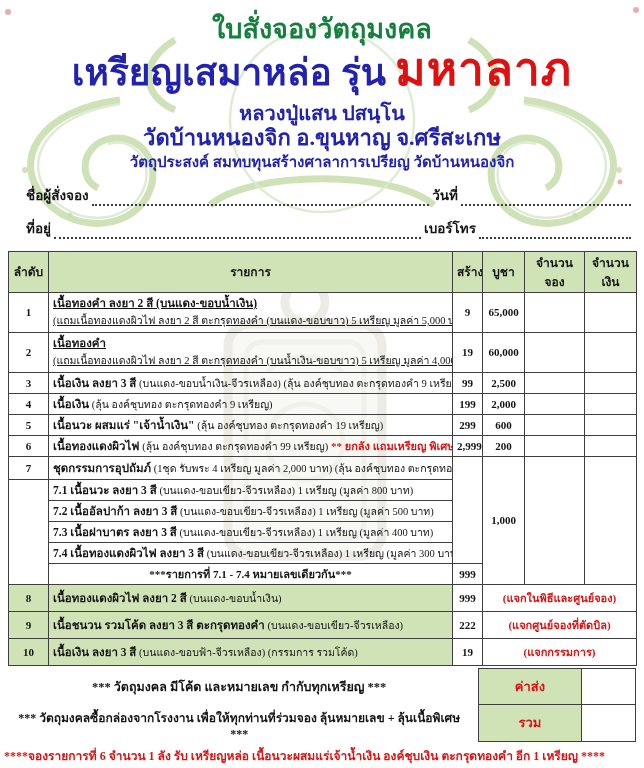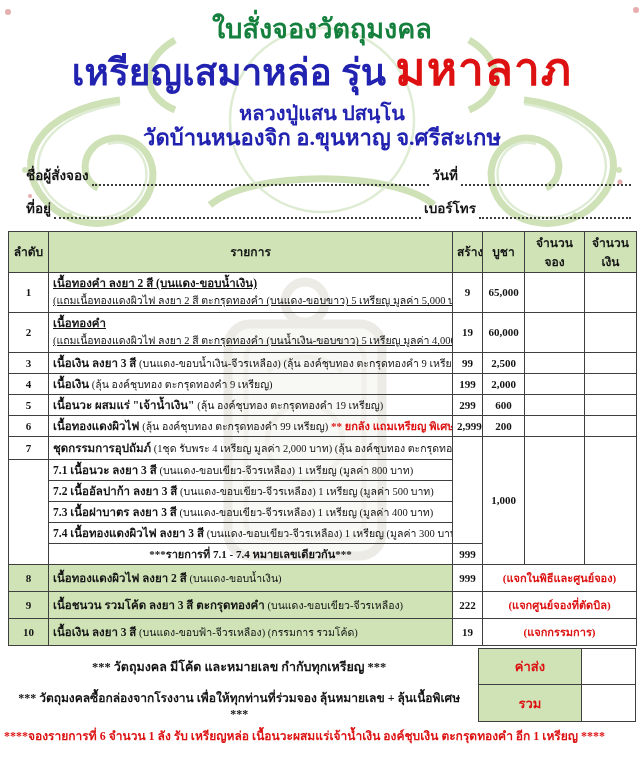--- a/index.html
+++ b/index.html
@@ -100,20 +100,21 @@
     </g>
   </svg>
 
   <div class="content">
 
     <div class="titles">
       <div class="t1">ใบสั่งจองวัตถุมงคล</div>
       <div class="t2"><span>เหรียญเสมาหล่อ รุ่น </span><span class="hl">มหาลาภ</span></div>
       <div class="t3">หลวงปู่แสน ปสนฺโน</div>
       <div class="t4">วัดบ้านหนองจิก อ.ขุนหาญ จ.ศรีสะเกษ</div>
+      <div class="t5">วัตถุประสงค์ สมทบทุนสร้างศาลาการเปรียญ วัดบ้านหนองจิก</div>
     </div>
 
     <div class="formline fl1">
       <span>ชื่อผู้สั่งจอง</span>
       <span class="dots grow"></span>
       <span>วันที่</span>
       <span class="dots w170"></span>
     </div>
     <div class="formline fl2">
       <span>ที่อยู่</span>

